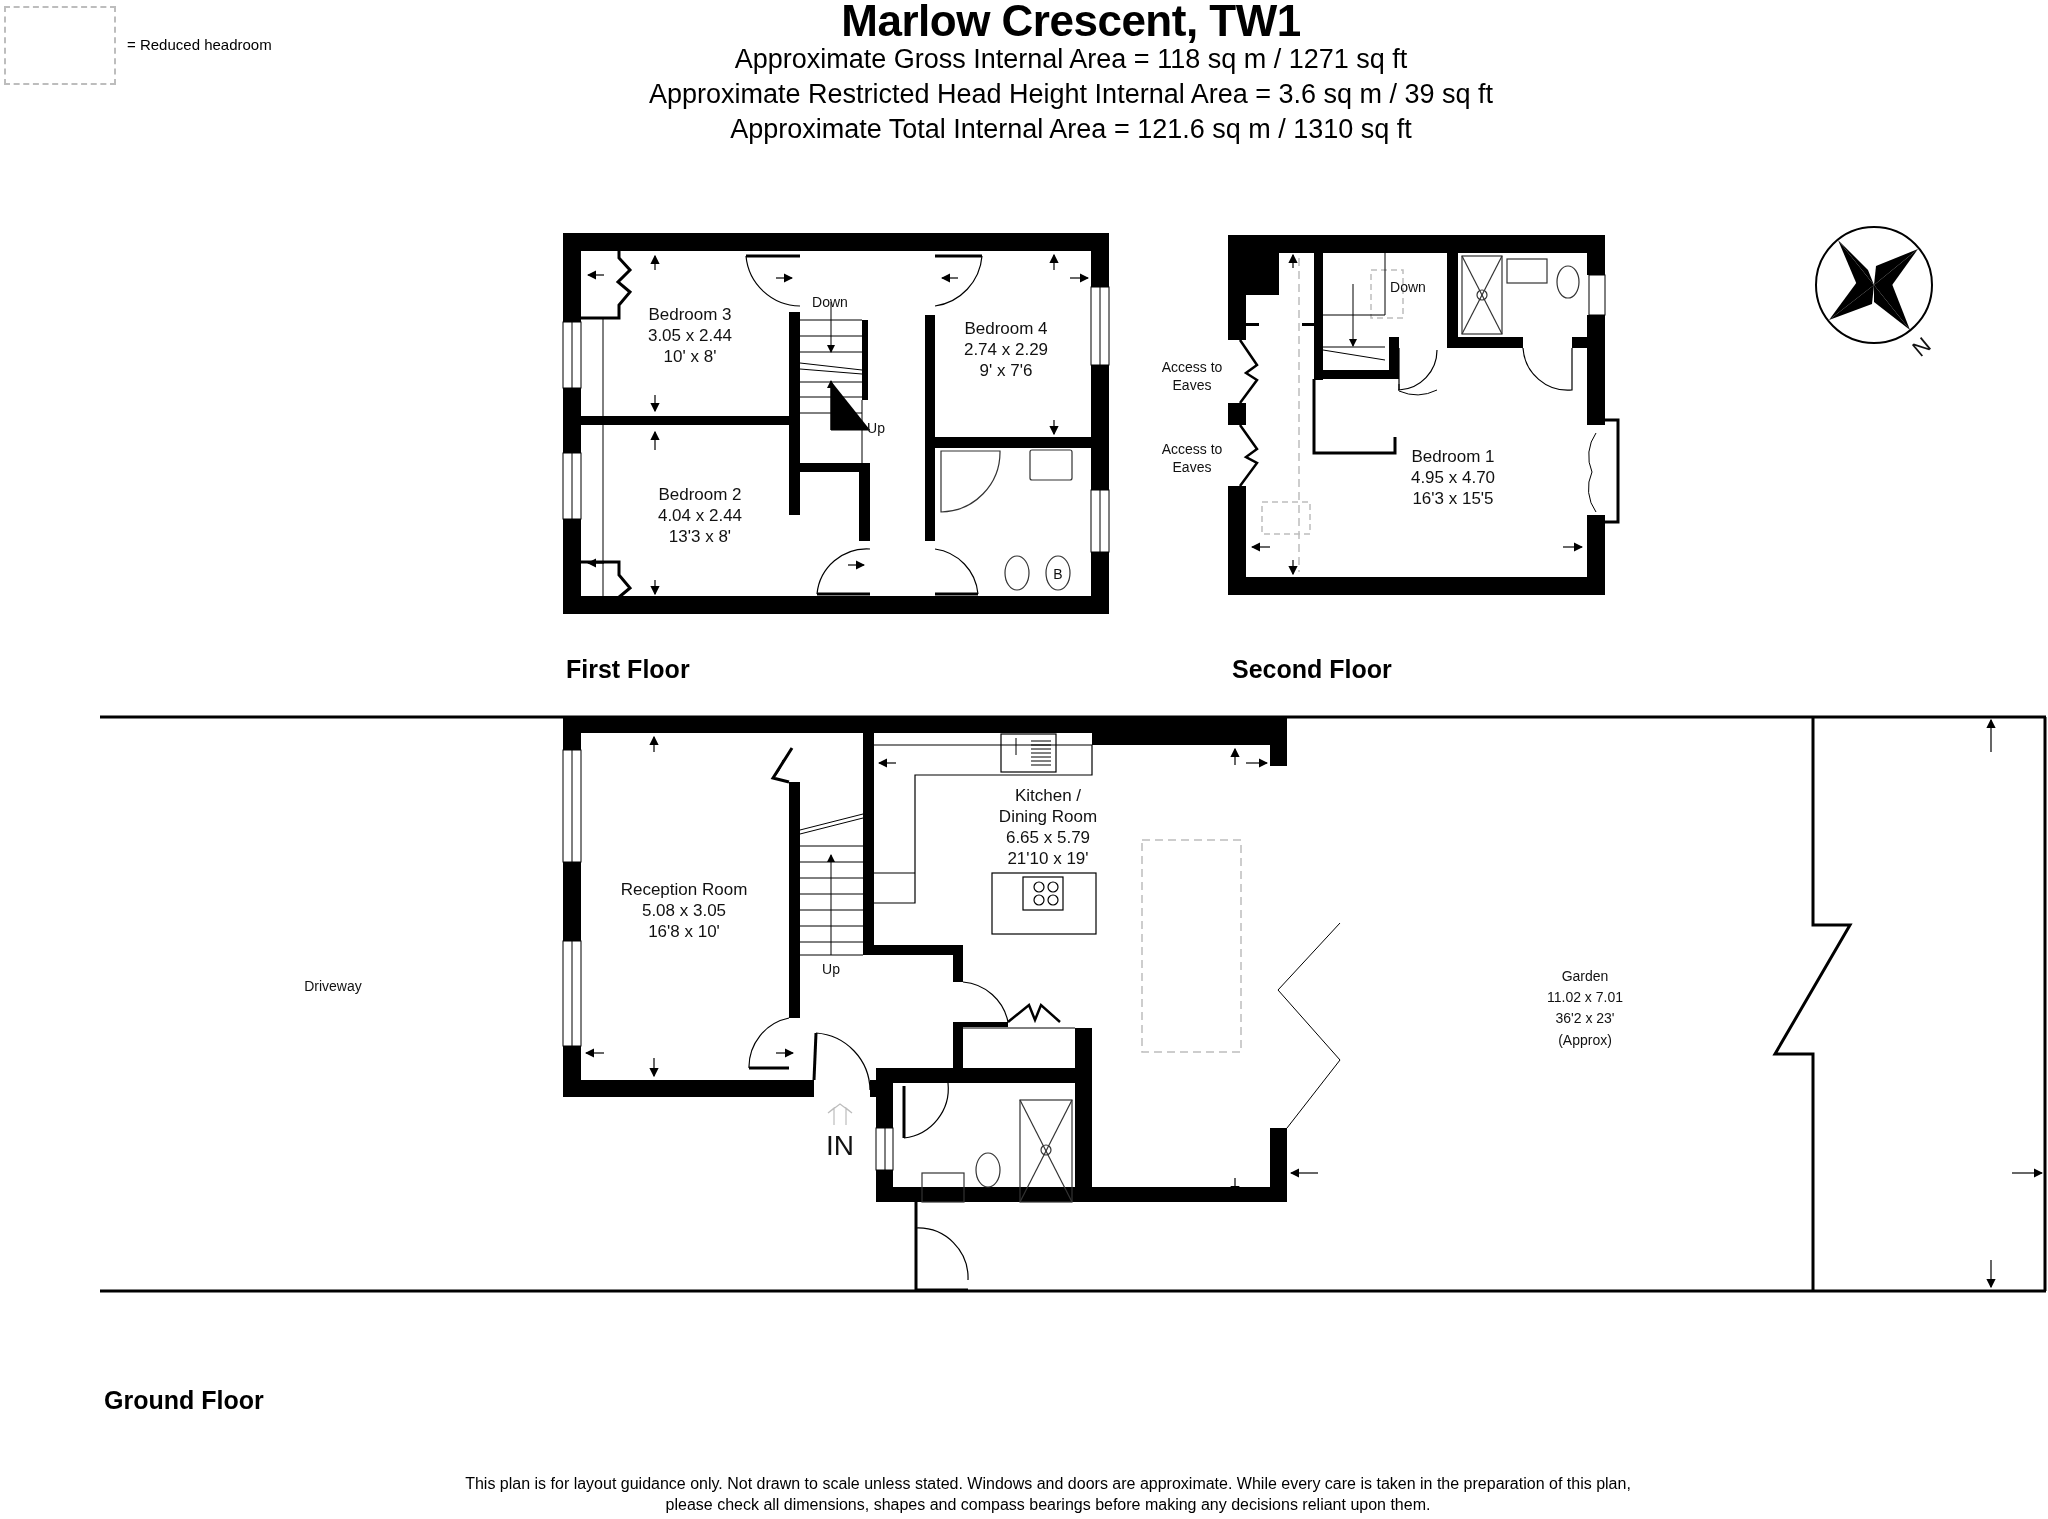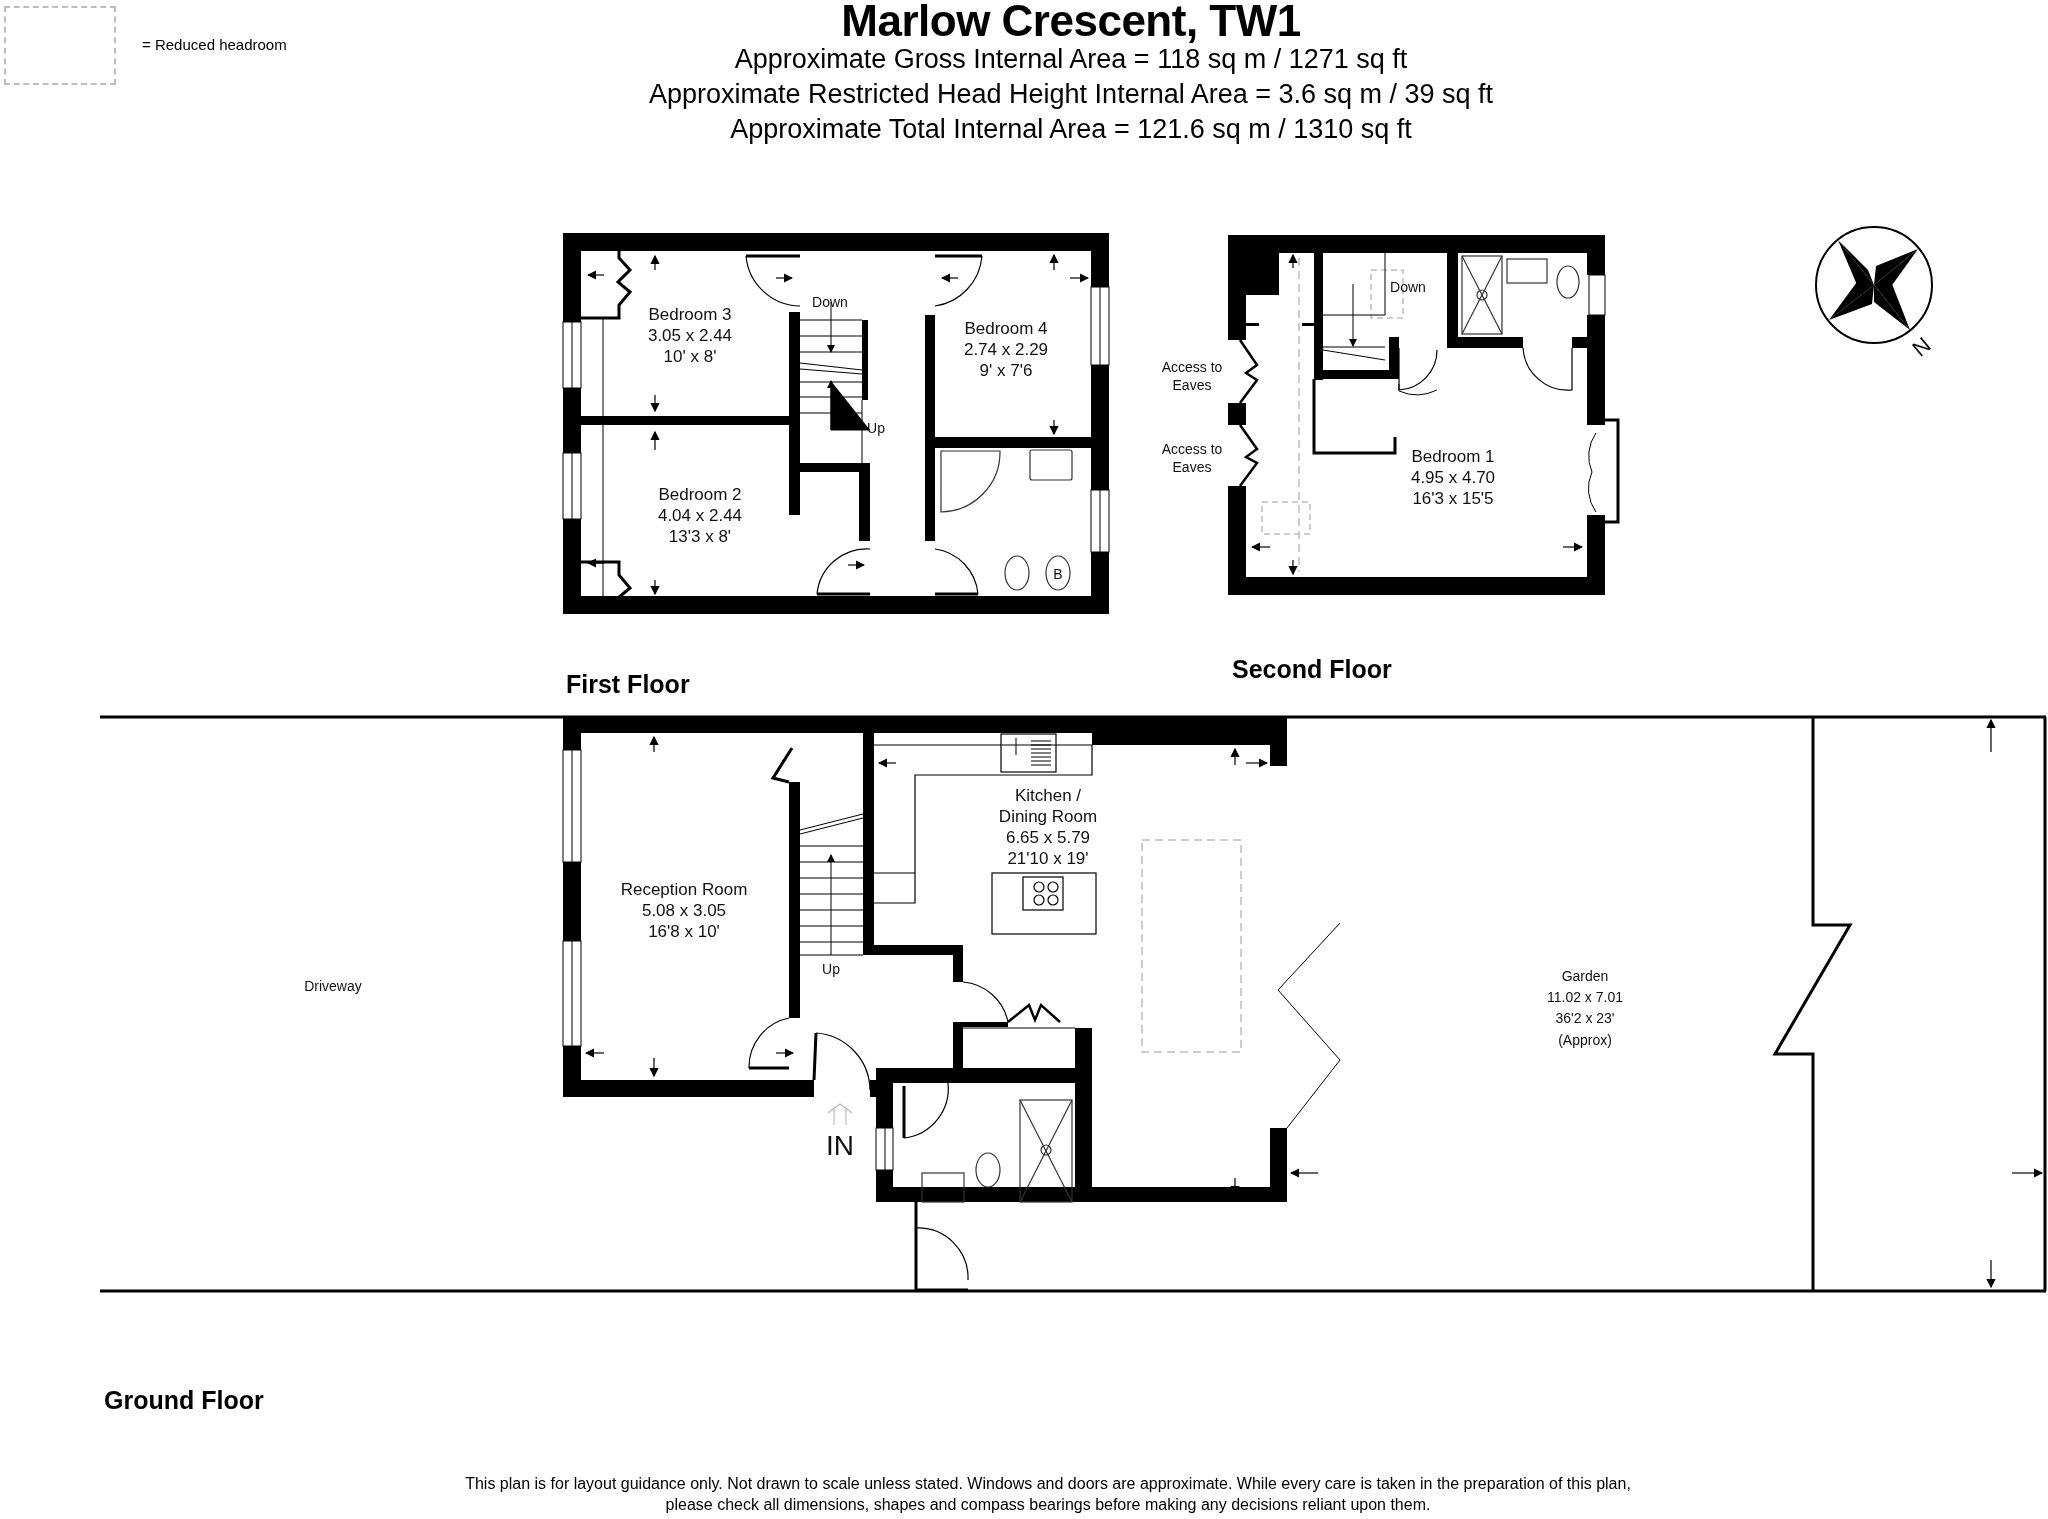--- a/index.html
+++ b/index.html
@@ -4,39 +4,39 @@
 <style>
   html, body { margin: 0; padding: 0; background: #ffffff; }
   body { width: 2048px; height: 1519px; position: relative; overflow: hidden;
          font-family: "Liberation Sans", sans-serif; color: #000; }
   .abs { position: absolute; }
   .title { left: 0; width: 2142px; top: -4px; text-align: center; font-size: 44px; font-weight: bold;
            letter-spacing: -0.5px; }
   .sub { left: 0; width: 2142px; text-align: center; font-size: 27px; line-height: 35px; }
   .floor-label { font-size: 25px; font-weight: bold; }
   .legend-box { left: 4px; top: 6px; width: 112px; height: 79px; border: 2px dashed #bdbdbd; box-sizing: border-box; }
-  .legend-text { left: 127px; top: 36px; font-size: 15px; margin-left: 15px; }
+  .legend-text { left: 127px; top: 36px; font-size: 15px; }
   .disclaimer { left: 0; width: 2096px; text-align: center; font-size: 16px; line-height: 21px; top: 1473px; }
   svg#plan { position: absolute; left: 0; top: 0; }
   svg text { font-family: "Liberation Sans", sans-serif; fill: #111; }
   .rm { font-size: 17px; text-anchor: middle; }
   .sm { font-size: 14px; text-anchor: middle; }
 </style>
 </head>
 <body>
 
 <div class="abs legend-box"></div>
 <div class="abs legend-text">= Reduced headroom</div>
 
 <div class="abs title">Marlow Crescent, TW1</div>
 <div class="abs sub" style="top:42px">Approximate Gross Internal Area = 118 sq m / 1271 sq ft</div>
 <div class="abs sub" style="top:77px">Approximate Restricted Head Height Internal Area = 3.6 sq m / 39 sq ft</div>
 <div class="abs sub" style="top:112px">Approximate Total Internal Area = 121.6 sq m / 1310 sq ft</div>
 
-<div class="abs floor-label" style="left:566px; top:670px">First Floor</div>
+<div class="abs floor-label" style="left:566px; top:655px">First Floor</div>
 <div class="abs floor-label" style="left:1232px; top:655px">Second Floor</div>
 <div class="abs floor-label" style="left:104px; top:1386px">Ground Floor</div>
 
 <svg id="plan" width="2048" height="1519" viewBox="0 0 2048 1519">
   <defs>
     <marker id="ah" markerWidth="8" markerHeight="8" refX="7" refY="4" orient="auto">
       <path d="M0,0 L8,4 L0,8 z" fill="#000"></path>
     </marker>
   </defs>
 

